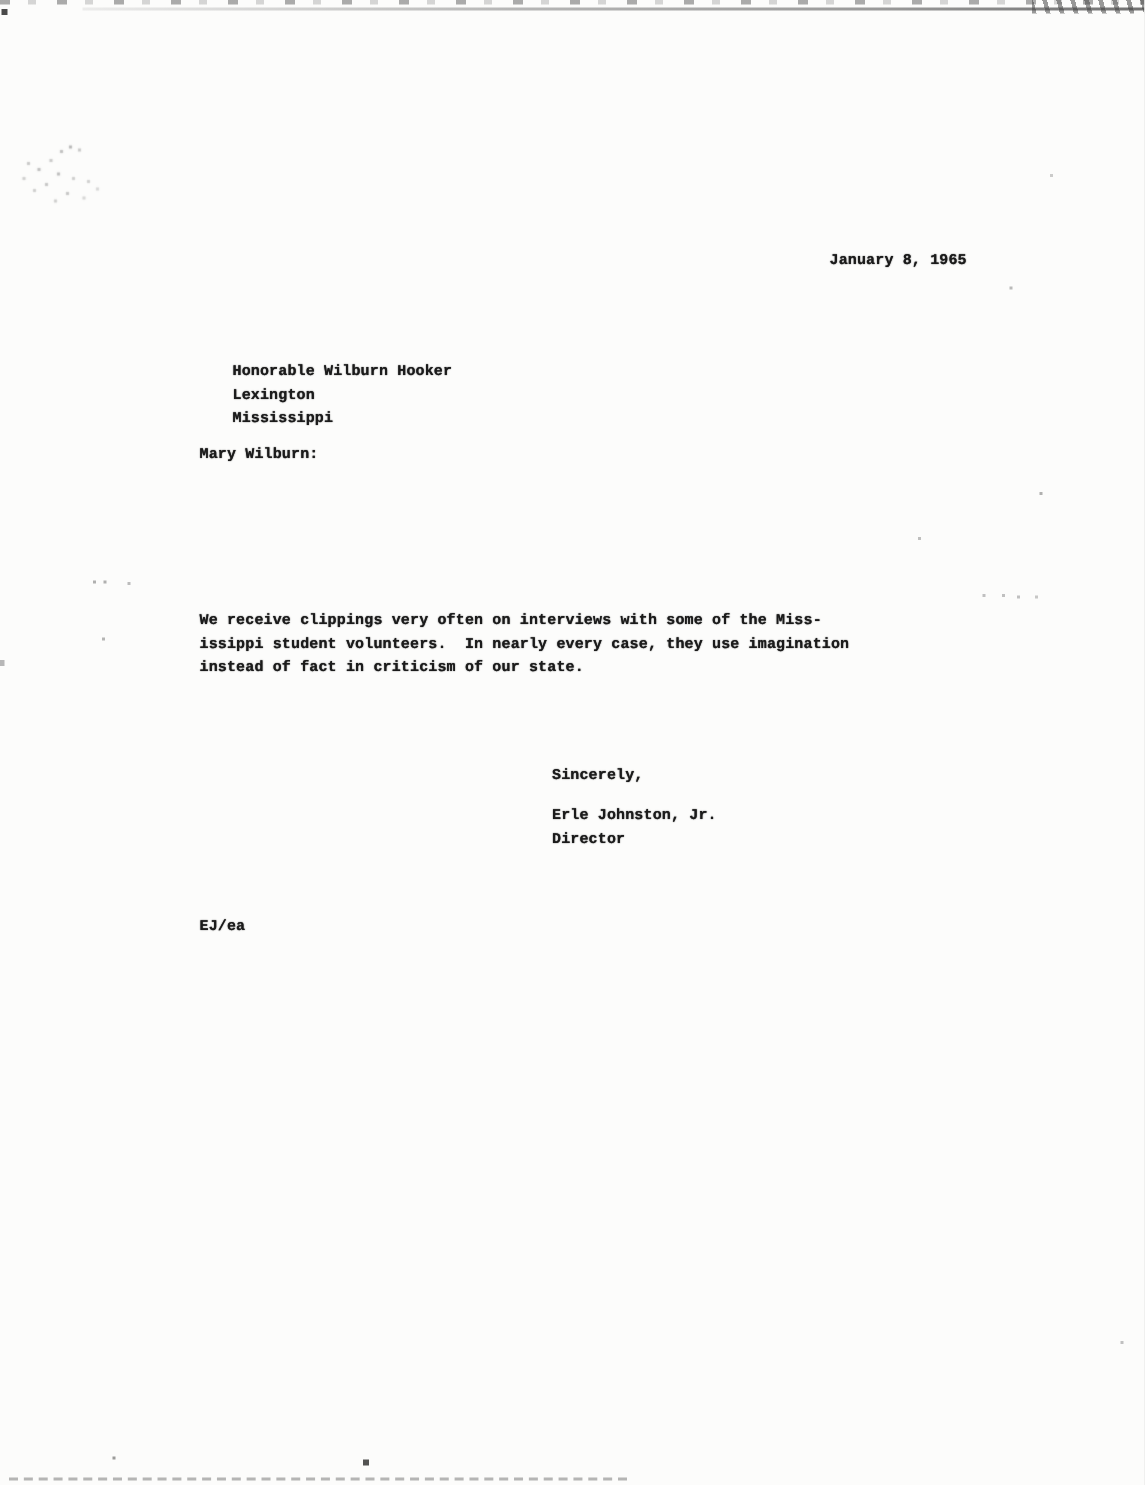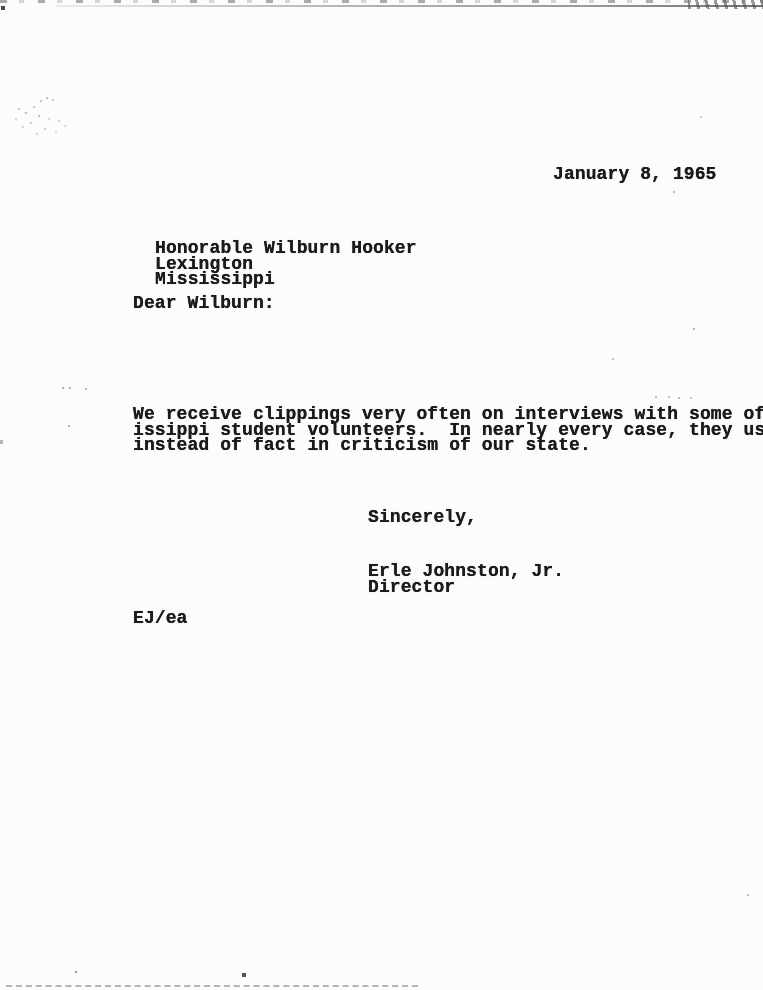--- a/index.html
+++ b/index.html
@@ -13,21 +13,21 @@
     height: 990px;
     margin: 0 auto;
     background: #fcfcfb;
     overflow: hidden;
     font-family: "Liberation Mono", "DejaVu Sans Mono", monospace;
   }
   .typed {
     position: absolute;
     font-family: "Liberation Mono", "DejaVu Sans Mono", monospace;
     font-weight: 700;
-    font-size: 18px;
+    font-size: 10px;
     line-height: 15.5px;
     color: #1b1b1b;
     white-space: pre;
     letter-spacing: 0.1px;
     text-shadow: 0 0 0.6px rgba(20,20,20,0.9), 0 0 1.2px rgba(50,50,50,0.3);
   }
   
   .artifact { position: absolute; pointer-events: none; }
   #top-dashes {
     left: 0; top: 2; width: 763px; height: 3px;
@@ -102,21 +102,21 @@
       15px 118px 1px 0 rgba(130,130,130,0.40);
   }
   
   #date        { left: 553px; top: 167px; }
   #recipient   { left: 133px; top: 241px; margin-left: 22px; }
   #salutation  { left: 133px; top: 296px; }
   #para-1      { left: 133px; top: 330px; }
   #para-2      { left: 133px; top: 407px; }
   #para-3      { left: 133px; top: 461px; }
   #closing     { left: 368px; top: 510px; text-align: center; }
-  #signature   { left: 368px; top: 564px; }
+  #signature   { left: 368px; top: 537px; }
   #initials    { left: 133px; top: 611px; }
 </style>
 </head>
 <body>
 
 <div id="page">
 
   <div class="artifact" id="top-dashes"></div>
   <div class="artifact" id="top-line"></div>
   <div class="artifact" id="top-right-marks"></div>
@@ -124,21 +124,21 @@
   <div class="artifact" id="pencil-smudge"></div>
   <div class="artifact" id="margin-specks"></div>
   <div class="artifact" id="bottom-dashes"></div>
 
   <div class="typed" id="date">January 8, 1965</div>
 
   <div class="typed" id="recipient">Honorable Wilburn Hooker
 Lexington
 Mississippi</div>
 
-  <div class="typed" id="salutation">Dear Wilburn:</div>
+  <div class="typed" id="salutation">Mary Wilburn:</div>
 
 
   <div class="typed" id="para-2">We receive clippings very often on interviews with some of the Miss-
 issippi student volunteers.  In nearly every case, they use imagination
 instead of fact in criticism of our state.</div>
 
 
   <div class="typed" id="closing">Sincerely,</div>
 
   <div class="typed" id="signature">Erle Johnston, Jr.

